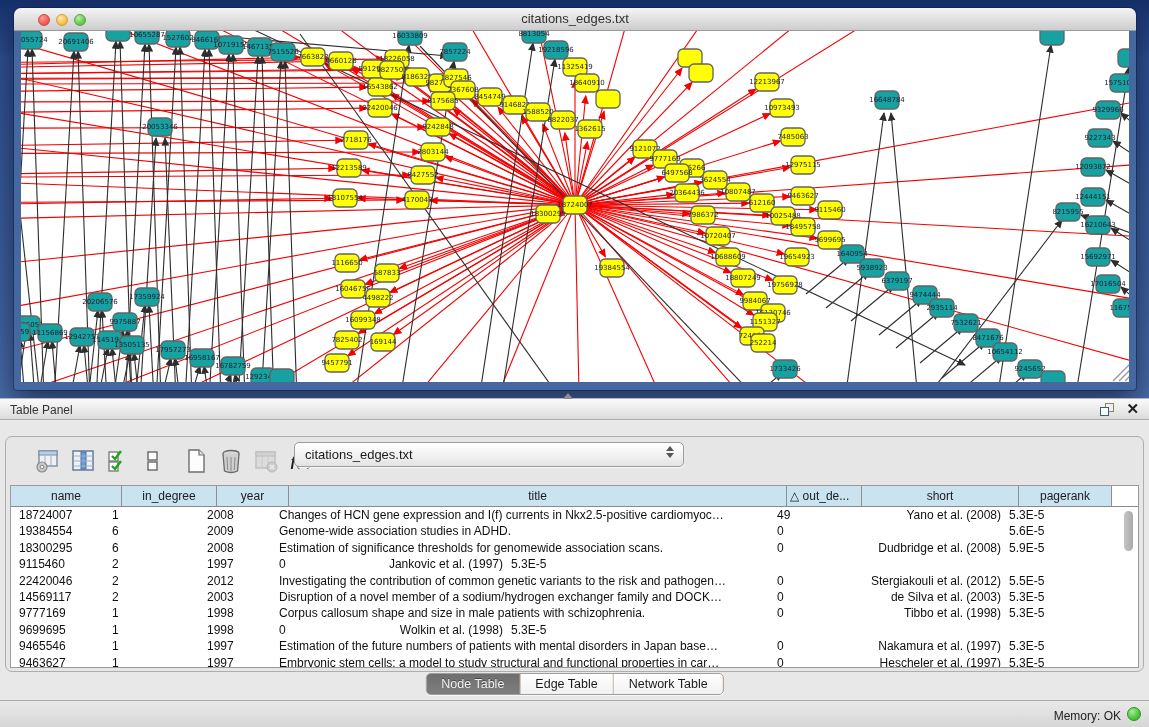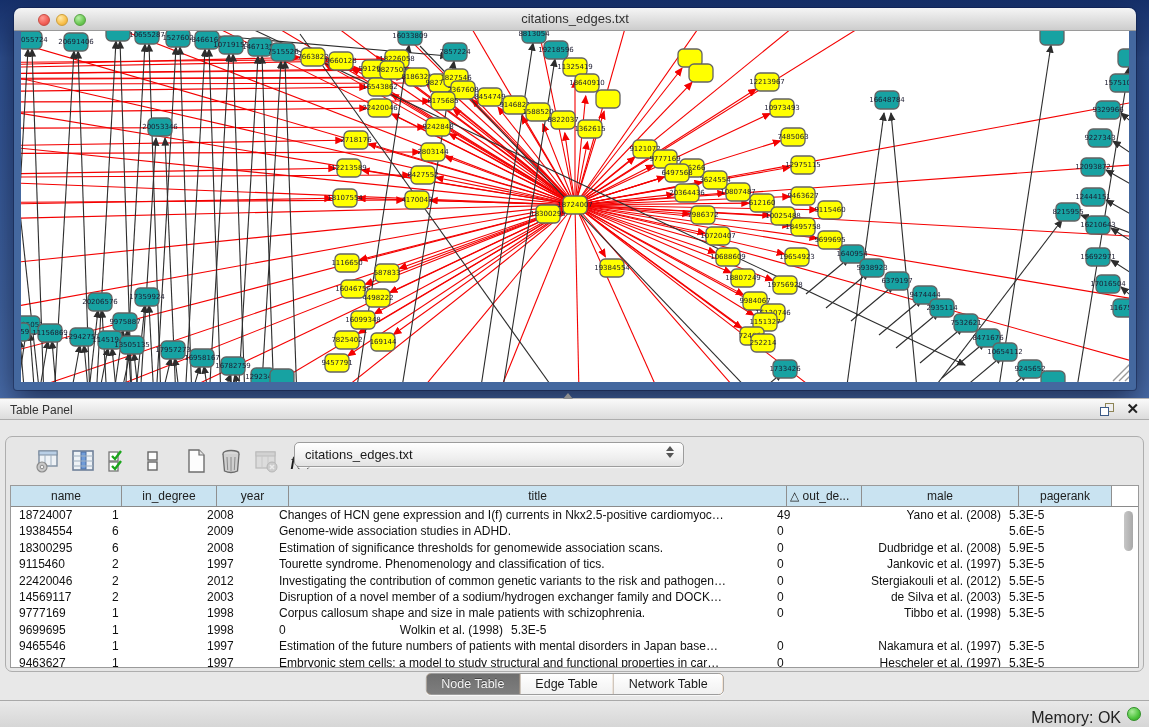--- a/index.html
+++ b/index.html
@@ -87,21 +87,21 @@
     display:flex; height:22px; border:1px solid #9d9d9d; border-radius:5px;
     overflow:hidden; background:#fdba74; box-shadow:0 1px 0 rgba(255,255,255,.7); }
   .tab { font-size:12.5px; line-height:20px; padding:0 15px; color:#1a1a1a;
     background:linear-gradient(180deg,#ffffff,#f1f1f1); border-right:1px solid #bdbdbd; }
   .tab:last-child { border-right:none; }
   .tab.active { background:linear-gradient(180deg,#6f6f6f,#7e7e7e);
     color:#f3f3f3; text-shadow:0 -1px 0 rgba(0,0,0,.4); }
 
   .status-bar { position:absolute; left:0; bottom:0; width:1149px; height:27px;
     background:linear-gradient(180deg,#e9e9e9,#d6d6d6); border-top:1px solid #a9a9a9; }
-  .memory { position:absolute; right:28px; top:8px; font-size:16px; color:#222; }
+  .memory { position:absolute; right:28px; top:8px; font-size:12px; color:#222; }
   .mem-dot { position:absolute; right:8px; top:6px; width:14px; height:14px; border-radius:50%;
     background:radial-gradient(circle at 35% 30%,#a9eb9a,#4dc43c 60%,#2f9e22);
     border:1px solid #2f8f26; }
 </style>
 </head>
 <body>
 
 <div class="network-window">
   <div class="titlebar">
     <span class="traffic tl-red"></span>
@@ -650,21 +650,21 @@
       </span>
     </div>
 
     <div class="table-wrap">
       <div class="thead" id="thead">
           <div class="th" style="width: 111px;">name</div>
           <div class="th" style="width: 95px;">in_degree</div>
           <div class="th" style="width: 72px;">year</div>
           <div class="th" style="width: 498px;">title</div>
           <div class="th sorted" style="width: 75px;">△ out_de...</div>
-          <div class="th" style="width: 157px;">male</div>
+          <div class="th" style="width: 157px;">short</div>
           <div class="th" style="width: 93px;">pagerank</div>
           <div class="th-filler"></div>
         </div>
       <div id="tbody">
           <div class="trow">
             <div class="td" style="width: 93px;">18724007</div>
             <div class="td" style="width: 95px;">1</div>
             <div class="td" style="width: 72px;">2008</div>
             <div class="td" style="width: 498px;">Changes of HCN gene expression and I(f) currents in Nkx2.5-positive cardiomyoc…</div>
             <div class="td" style="width: 75px;">49</div>
@@ -686,21 +686,20 @@
             <div class="td" style="width: 72px;">2008</div>
             <div class="td" style="width: 498px;">Estimation of significance thresholds for genomewide association scans.</div>
             <div class="td" style="width: 75px;">0</div>
             <div class="td center" style="width: 157px;">Dudbridge et al. (2008)</div>
             <div class="td" style="width: 93px;">5.9E-5</div>
           </div>
           <div class="trow">
             <div class="td" style="width: 93px;">9115460</div>
             <div class="td" style="width: 95px;">2</div>
             <div class="td" style="width: 72px;">1997</div>
-            <div class="td" style="width: 498px;">Tourette syndrome. Phenomenology and classification of tics.</div>
             <div class="td" style="width: 75px;">0</div>
             <div class="td center" style="width: 157px;">Jankovic et al. (1997)</div>
             <div class="td" style="width: 93px;">5.3E-5</div>
           </div>
           <div class="trow">
             <div class="td" style="width: 93px;">22420046</div>
             <div class="td" style="width: 95px;">2</div>
             <div class="td" style="width: 72px;">2012</div>
             <div class="td" style="width: 498px;">Investigating the contribution of common genetic variants to the risk and pathogen…</div>
             <div class="td" style="width: 75px;">0</div>

